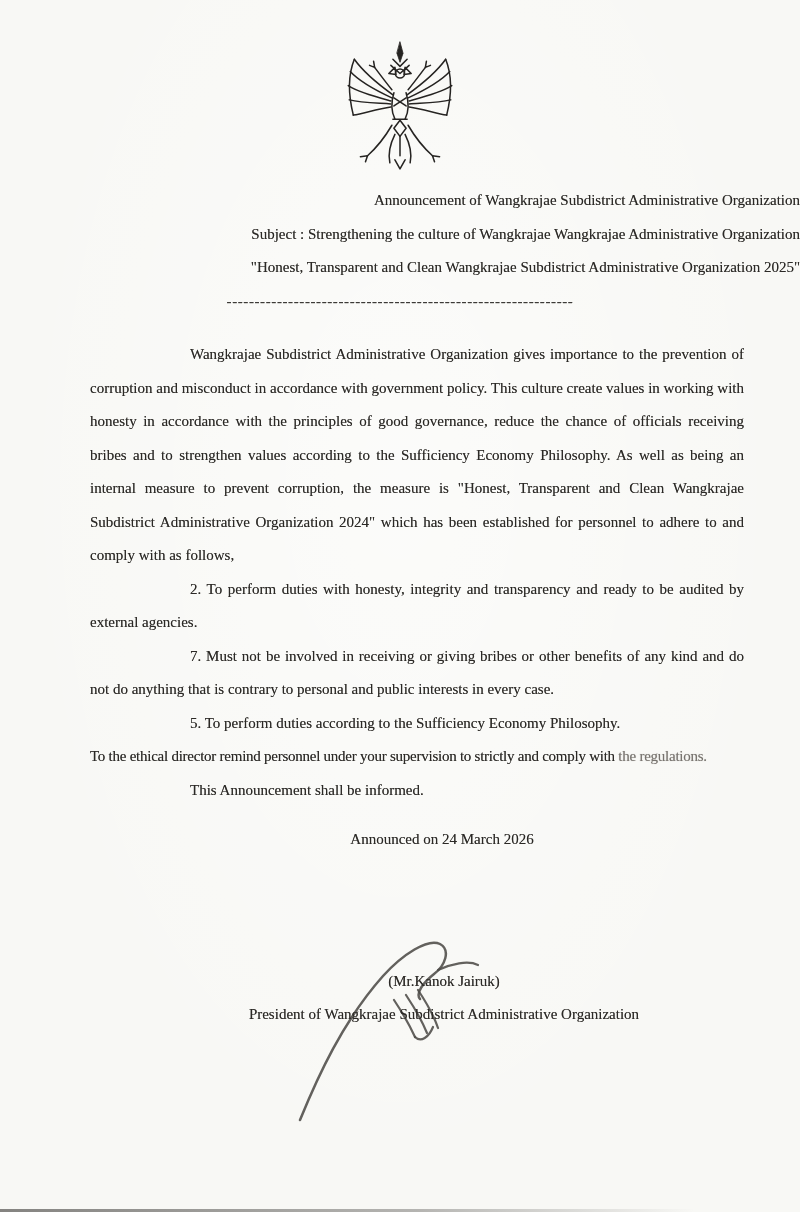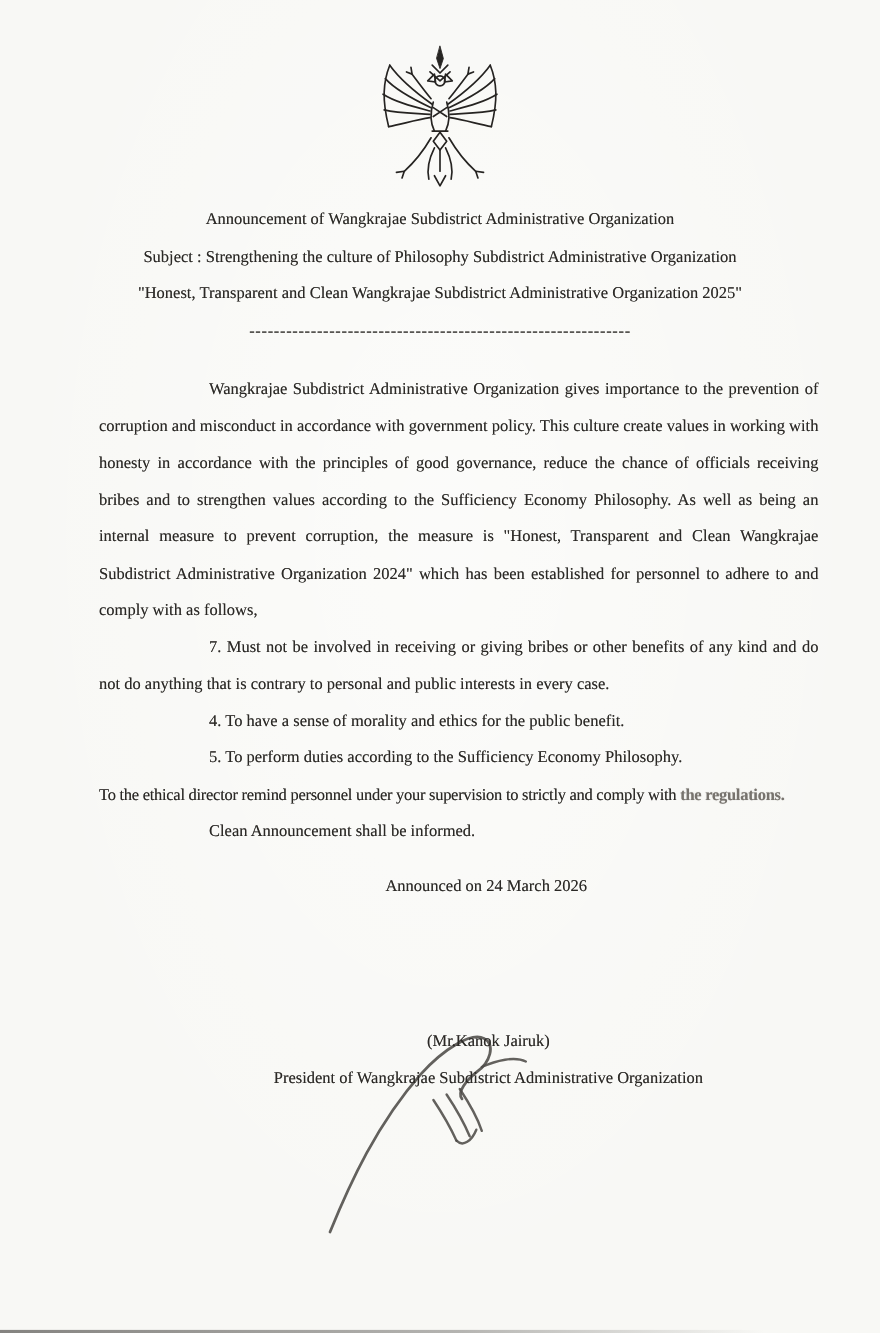--- a/index.html
+++ b/index.html
@@ -28,21 +28,21 @@
   }
   .emblem path, .emblem circle, .emblem line {
     stroke: #262422;
     fill: none;
     stroke-width: 1.5;
     stroke-linecap: round;
     stroke-linejoin: round;
   }
   .emblem .filled { fill: #262422; stroke-width: 0.8; }
 
-  .heading { margin-top: 8px; text-align: center; }
+  .heading { margin-top: 8px; text-align: right; }
   .heading div { line-height: 33.5px; }
 
   .separator {
     text-align: center;
     letter-spacing: 0.6px;
     color: #3a3835;
     line-height: 33.5px;
   }
 
   .content {
@@ -50,21 +50,21 @@
   }
   .content p { margin: 0; }
   .justified { text-align: justify; }
   .indent { text-indent: 100px; }
 
   .closing-wide {
     white-space: nowrap;
     letter-spacing: -0.25px;
     margin-right: -40px;
   }
-  .faded { color: #77736e; text-shadow: 0 0 0.8px rgba(119,115,110,0.5); font-weight: bold; }
+  .faded { color: #77736e; text-shadow: 0 0 0.8px rgba(119,115,110,0.5); }
 
   .announced {
     margin-top: 16px;
     text-align: center;
     transform: translateX(42px);
   }
 
   .sig-names {
     margin-top: 108px;
     text-align: center;
@@ -143,33 +143,33 @@
     <path d="M50 118 L55 127 L60 118"></path>
 
     <path d="M47 84 C40 96 32 106 23 114"></path>
     <path d="M23 114 l-7 1 m7 -1 l-2 6"></path>
     <path d="M63 84 C70 96 78 106 87 114"></path>
     <path d="M87 114 l7 1 m-7 -1 l2 6"></path>
   </svg>
 
   <div class="heading">
     <div>Announcement of Wangkrajae Subdistrict Administrative Organization</div>
-    <div>Subject : Strengthening the culture of Philosophy Subdistrict Administrative Organization</div>
+    <div>Subject : Strengthening the culture of Wangkrajae Wangkrajae Administrative Organization</div>
     <div>"Honest, Transparent and Clean Wangkrajae Subdistrict Administrative Organization 2025"</div>
   </div>
 
   <div class="separator">--------------------------------------------------------------</div>
 
   <div class="content">
     <p class="justified indent">Wangkrajae Subdistrict Administrative Organization gives importance to the prevention of corruption and misconduct in accordance with government policy. This culture create values in working with honesty in accordance with the principles of good governance, reduce the chance of officials receiving bribes and to strengthen values according to the Sufficiency Economy Philosophy. As well as being an internal measure to prevent corruption, the measure is "Honest, Transparent and Clean Wangkrajae Subdistrict Administrative Organization 2024" which has been established for personnel to adhere to and comply with as follows,</p>
+    <p class="justified indent">2. To perform duties with honesty, integrity and transparency and ready to be audited by external agencies.</p>
     <p class="justified indent">7. Must not be involved in receiving or giving bribes or other benefits of any kind and do not do anything that is contrary to personal and public interests in every case.</p>
-    <p class="indent">4. To have a sense of morality and ethics for the public benefit.</p>
     <p class="indent">5. To perform duties according to the Sufficiency Economy Philosophy.</p>
     <p class="closing-wide"><span>To the ethical director remind personnel under your supervision to strictly and comply with </span><span class="faded">the regulations.</span></p>
-    <p class="indent">Clean Announcement shall be informed.</p>
+    <p class="indent">This Announcement shall be informed.</p>
   </div>
 
   <div class="announced">Announced on 24 March 2026</div>
 
   <svg class="signature-svg" viewBox="0 0 200 190" aria-hidden="true">
     <path d="M12 184 C30 140 55 85 95 40 C115 18 140 2 152 8 C163 14 157 30 146 38 C136 46 127 57 132 63" style="stroke-width:2.5"></path>
     <path d="M150 34 C163 28 180 24 190 29"></path>
     <path d="M106 64 C114 76 122 90 127 101"></path>
     <path d="M118 59 C126 71 134 85 139 97"></path>
     <path d="M130 54 C138 66 146 80 150 92"></path>

